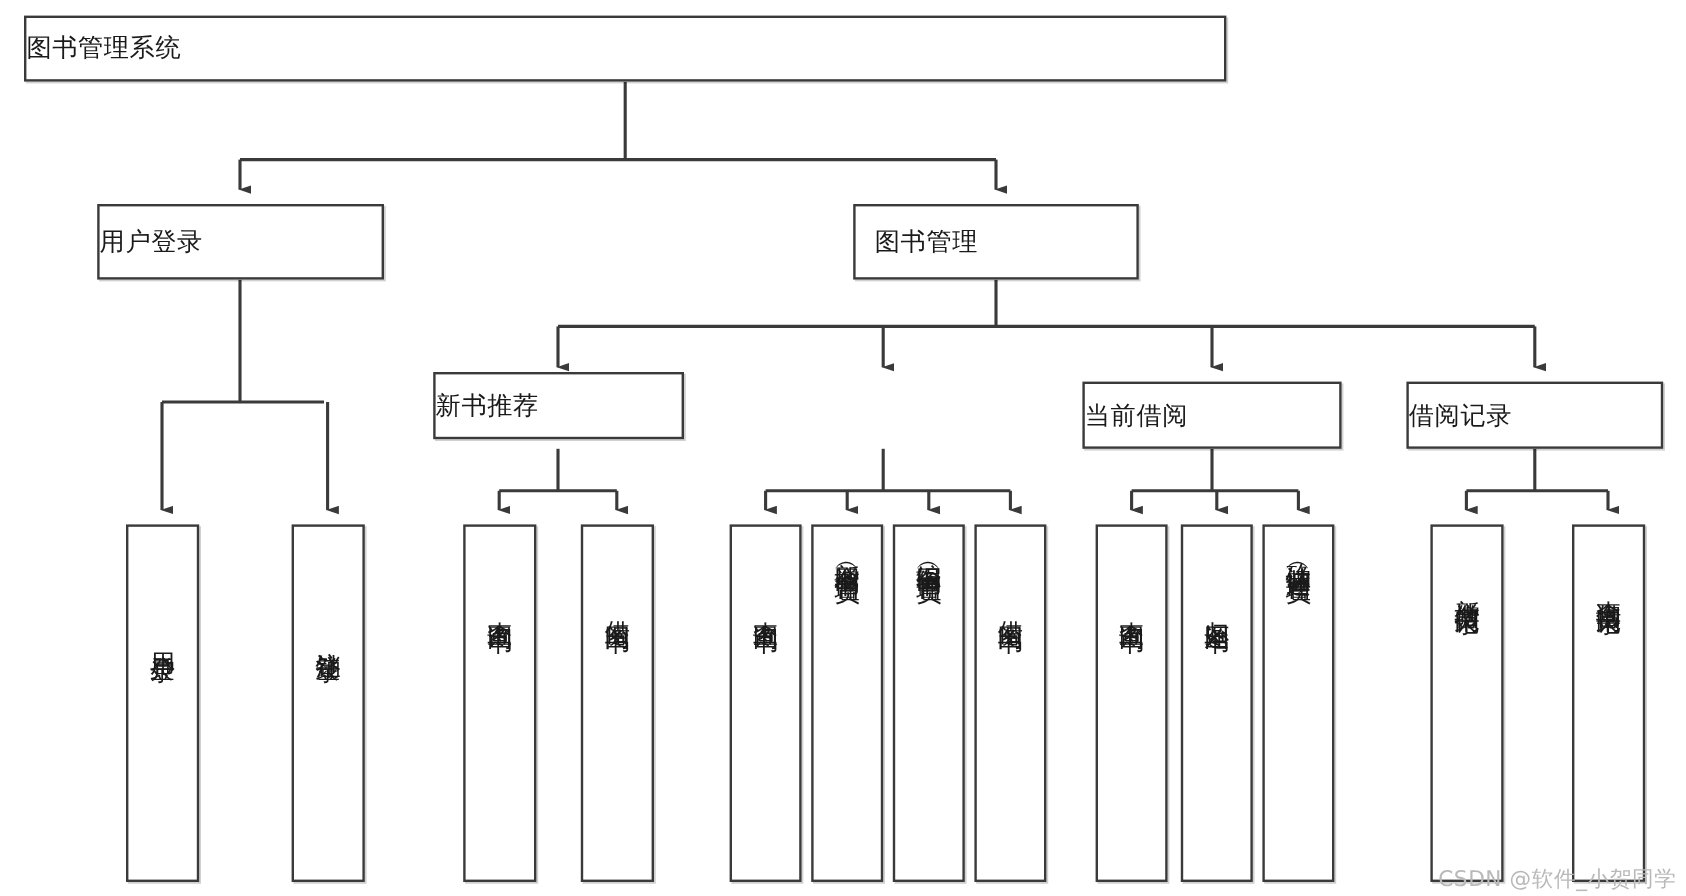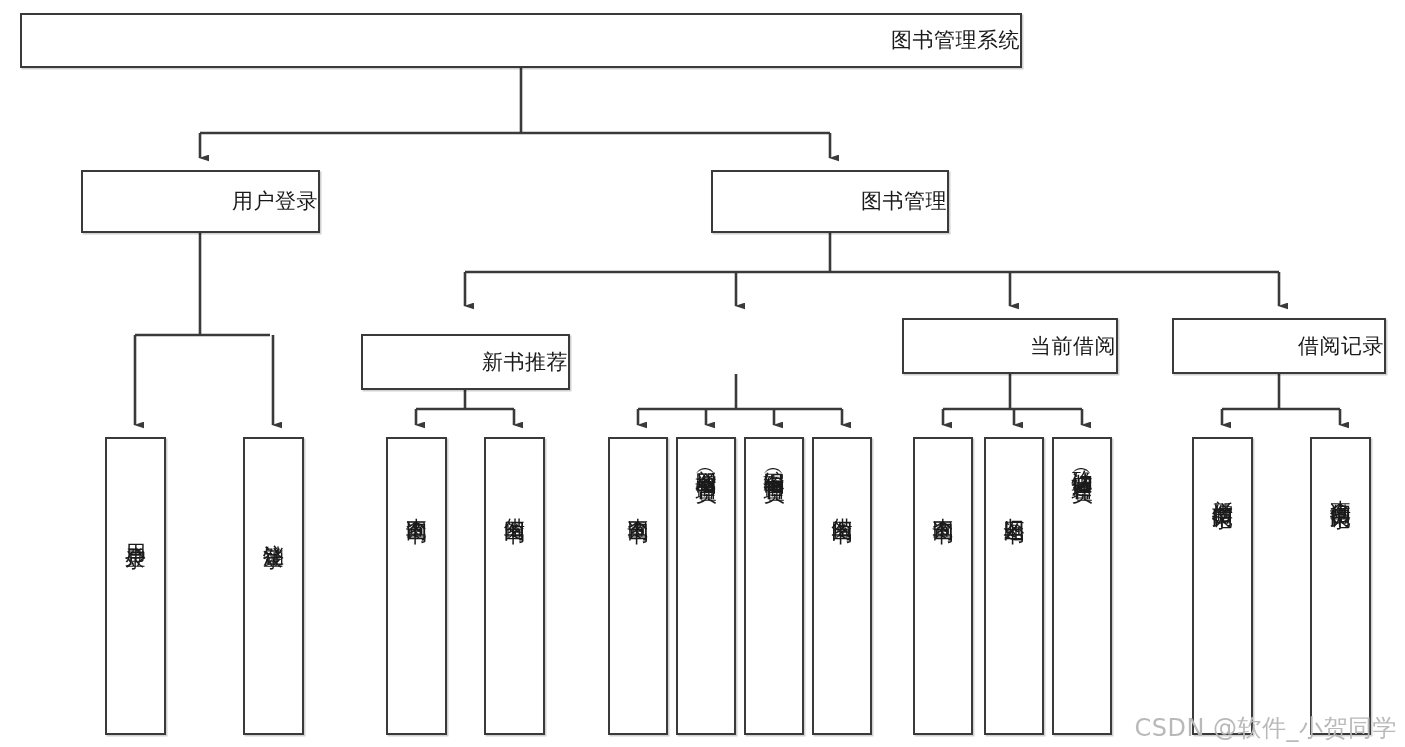--- a/index.html
+++ b/index.html
@@ -28,21 +28,21 @@
     height: 747px;
   }
   .node-box {
     position: absolute;
     box-sizing: border-box;
     border: 2.5px solid #3a3a3a;
     background: #ffffff;
     box-shadow: 1.5px 1.5px 0 rgba(0,0,0,0.18);
     display: flex;
     align-items: center;
-    justify-content: flex-end;
+    justify-content: flex-start;
     overflow: hidden;
   }
   .node-label {
     color: #1a1a1a;
     font-size: 21px;
     line-height: 1.18;
     letter-spacing: 0.5px;
     white-space: nowrap;
     text-align: center;
     user-select: none;
@@ -72,21 +72,21 @@
   .node-box.vertical.near-top .node-label {
     margin-top: 4px;
   }
   .node-box.vertical.upper .node-label {
     margin-top: 34px;
   }
   .watermark {
     position: absolute;
     right: 8px;
     bottom: 3px;
-    font-size: 24px;
+    font-size: 18px;
     color: #b9b9b9;
     letter-spacing: 0.5px;
     white-space: nowrap;
     user-select: none;
   }
 </style>
 </head>
 <body>
 
 <div id="diagram-root">
@@ -145,21 +145,21 @@
     <span class="node-label">图书管理系统</span>
   </div>
 
   <div class="node-box horizontal" style="left: 81px; top: 170px; width: 239px; height: 63px;">
     <span class="node-label">用户登录</span>
   </div>
   <div class="node-box horizontal" style="left: 711px; top: 170px; width: 238px; height: 63px; padding-left: 16px;">
     <span class="node-label">图书管理</span>
   </div>
 
-  <div class="node-box horizontal" style="left: 361px; top: 334px; width: 209px; height: 56px; padding-left: 16px;">
+  <div class="node-box horizontal" style="left: 361px; top: 310px; width: 209px; height: 56px;">
     <span class="node-label">新书推荐</span>
   </div>
   <div class="node-box horizontal" style="left: 902px; top: 318px; width: 216px; height: 56px;">
     <span class="node-label">当前借阅</span>
   </div>
   <div class="node-box horizontal" style="left: 1172px; top: 318px; width: 214px; height: 56px;">
     <span class="node-label">借阅记录</span>
   </div>
 
   <div class="node-box vertical mid" style="left: 105px; top: 437px; width: 61px; height: 298px;">

